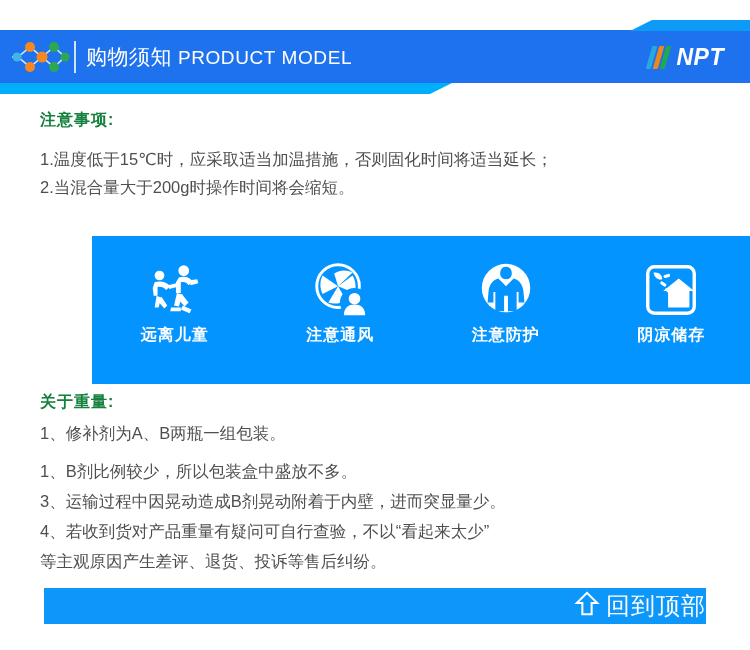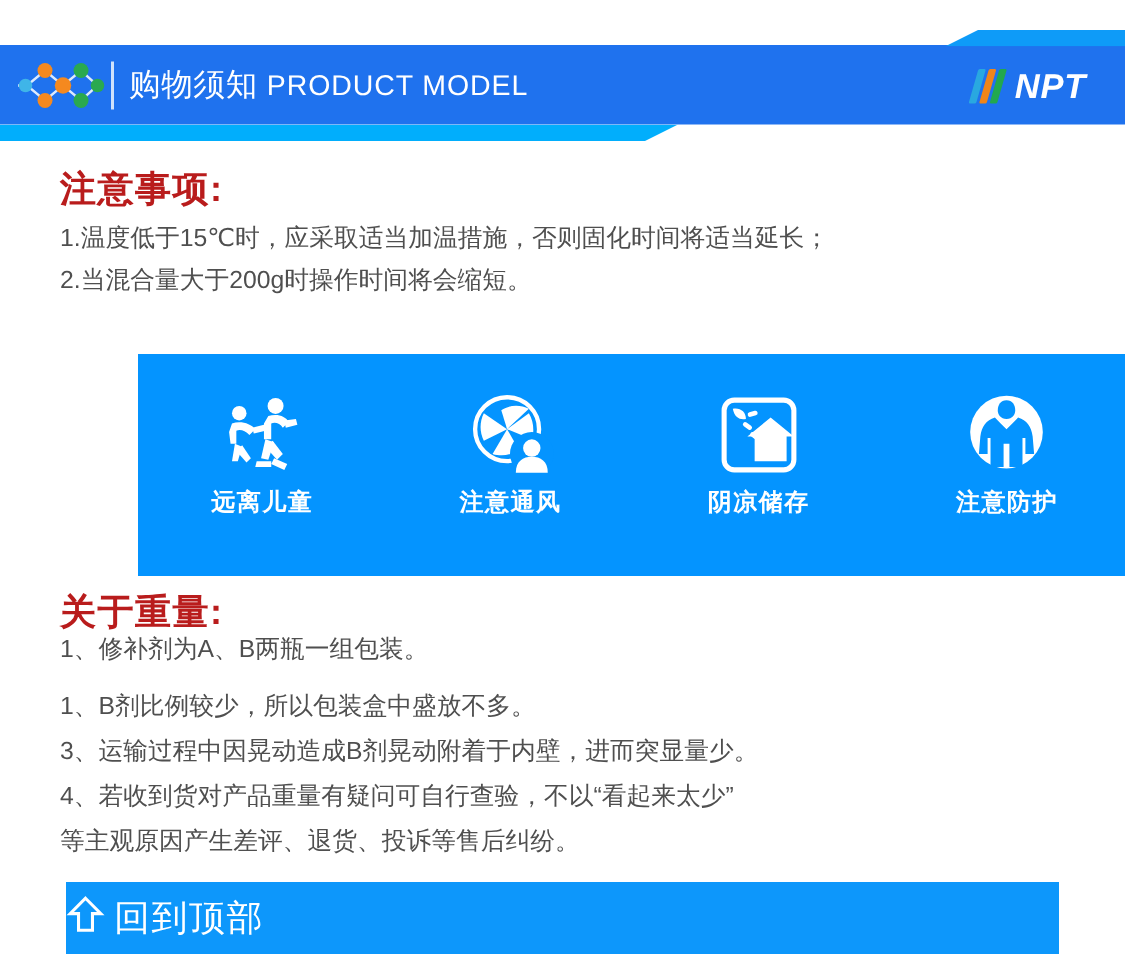--- a/index.html
+++ b/index.html
@@ -104,23 +104,23 @@
     font-style: italic;
     color: #ffffff;
     letter-spacing: 0.5px;
     line-height: 28px;
   }
 
   
   .section-heading {
     position: absolute;
     left: 40px;
-    font-size: 24px;
+    font-size: 16px;
     font-weight: bold;
-    color: #b91c1c;
+    color: #15803d;
     letter-spacing: 1px;
     white-space: nowrap;
   }
   .body-line {
     position: absolute;
     left: 40px;
     font-size: 16.5px;
     color: #4f4f4f;
     white-space: nowrap;
     line-height: 26px;
@@ -176,25 +176,25 @@
     letter-spacing: 1px;
     white-space: nowrap;
   }
 
   
   .top-button {
     position: absolute;
     left: 44px;
     top: 588px;
     width: 662px;
-    height: 48px;
+    height: 36px;
     background: #0d97fb;
     display: flex;
     align-items: center;
-    justify-content: flex-start;
+    justify-content: flex-end;
   }
   .top-button-inner {
     display: flex;
     align-items: center;
   }
   .top-button-label {
     font-size: 24px;
     color: #ffffff;
     letter-spacing: 1px;
     margin-left: 6px;
@@ -287,47 +287,47 @@
           <path d="M36 58 C36 50 41 47 47 47 C53 47 58 50 58 58 Z"></path>
         </g>
       </svg>
     </div>
     <div class="icon-label">注意通风</div>
   </div>
 
   <div class="icon-cell">
     <div class="icon-glyph">
       <svg viewBox="0 0 64 64" width="62" height="62">
+        <circle cx="32" cy="30" r="25" fill="#ffffff"></circle>
+        <g fill="#0494ff">
+          <path d="M32 8 C28 8 26 11 26 15 C26 18 28 21 32 21 C36 21 38 18 38 15 C38 11 36 8 32 8 Z"></path>
+          <path d="M24 20 C18 22 15 26 14 33 L13 45 L19 45 L19 34 L21 34 L21 54 L30 54 L30 38 L34 38 L34 54 L43 54 L43 34 L45 34 L45 45 L51 45 L50 33 C49 26 46 22 40 20 L36 24 L32 28 L28 24 Z"></path>
+        </g>
+        <g fill="#ffffff">
+          <path d="M30 23 L32 27 L34 23 L33 21 L31 21 Z"></path>
+        </g>
+      </svg>
+    </div>
+    <div class="icon-label">注意防护</div>
+  </div>
+
+  <div class="icon-cell">
+    <div class="icon-glyph">
+      <svg viewBox="0 0 64 64" width="62" height="62">
         <rect x="8" y="8" width="48" height="48" rx="7" ry="7" fill="none" stroke="#ffffff" stroke-width="3.5"></rect>
         <g fill="#ffffff">
           <path d="M14 14 C19 13 23 16 23 21 C19 22 15 20 14 14 Z"></path>
           <rect x="24" y="16" width="7" height="3.2" rx="1.6" transform="rotate(-16 27 17)"></rect>
           <rect x="21" y="24" width="7" height="3.2" rx="1.6" transform="rotate(36 24 25)"></rect>
           <rect x="26" y="31" width="6" height="3.2" rx="1.6" transform="rotate(38 29 32)"></rect>
           <path d="M40 20 L56 33 L51 33 L51 50 L29 50 L29 33 L24 33 Z"></path>
         </g>
       </svg>
     </div>
     <div class="icon-label">阴凉储存</div>
-  </div>
-
-  <div class="icon-cell">
-    <div class="icon-glyph">
-      <svg viewBox="0 0 64 64" width="62" height="62">
-        <circle cx="32" cy="30" r="25" fill="#ffffff"></circle>
-        <g fill="#0494ff">
-          <path d="M32 8 C28 8 26 11 26 15 C26 18 28 21 32 21 C36 21 38 18 38 15 C38 11 36 8 32 8 Z"></path>
-          <path d="M24 20 C18 22 15 26 14 33 L13 45 L19 45 L19 34 L21 34 L21 54 L30 54 L30 38 L34 38 L34 54 L43 54 L43 34 L45 34 L45 45 L51 45 L50 33 C49 26 46 22 40 20 L36 24 L32 28 L28 24 Z"></path>
-        </g>
-        <g fill="#ffffff">
-          <path d="M30 23 L32 27 L34 23 L33 21 L31 21 Z"></path>
-        </g>
-      </svg>
-    </div>
-    <div class="icon-label">注意防护</div>
   </div>
 
 </div>
 
 <div class="section-heading" id="heading-weight">关于重量:</div>
 <div class="body-line" id="weight-line-0">1、修补剂为A、B两瓶一组包装。</div>
 <div class="body-line" id="weight-line-1">1、B剂比例较少，所以包装盒中盛放不多。</div>
 <div class="body-line" id="weight-line-2">3、运输过程中因晃动造成B剂晃动附着于内壁，进而突显量少。</div>
 <div class="body-line" id="weight-line-3">4、若收到货对产品重量有疑问可自行查验，不以“看起来太少”</div>
 <div class="body-line" id="weight-line-4">等主观原因产生差评、退货、投诉等售后纠纷。</div>

